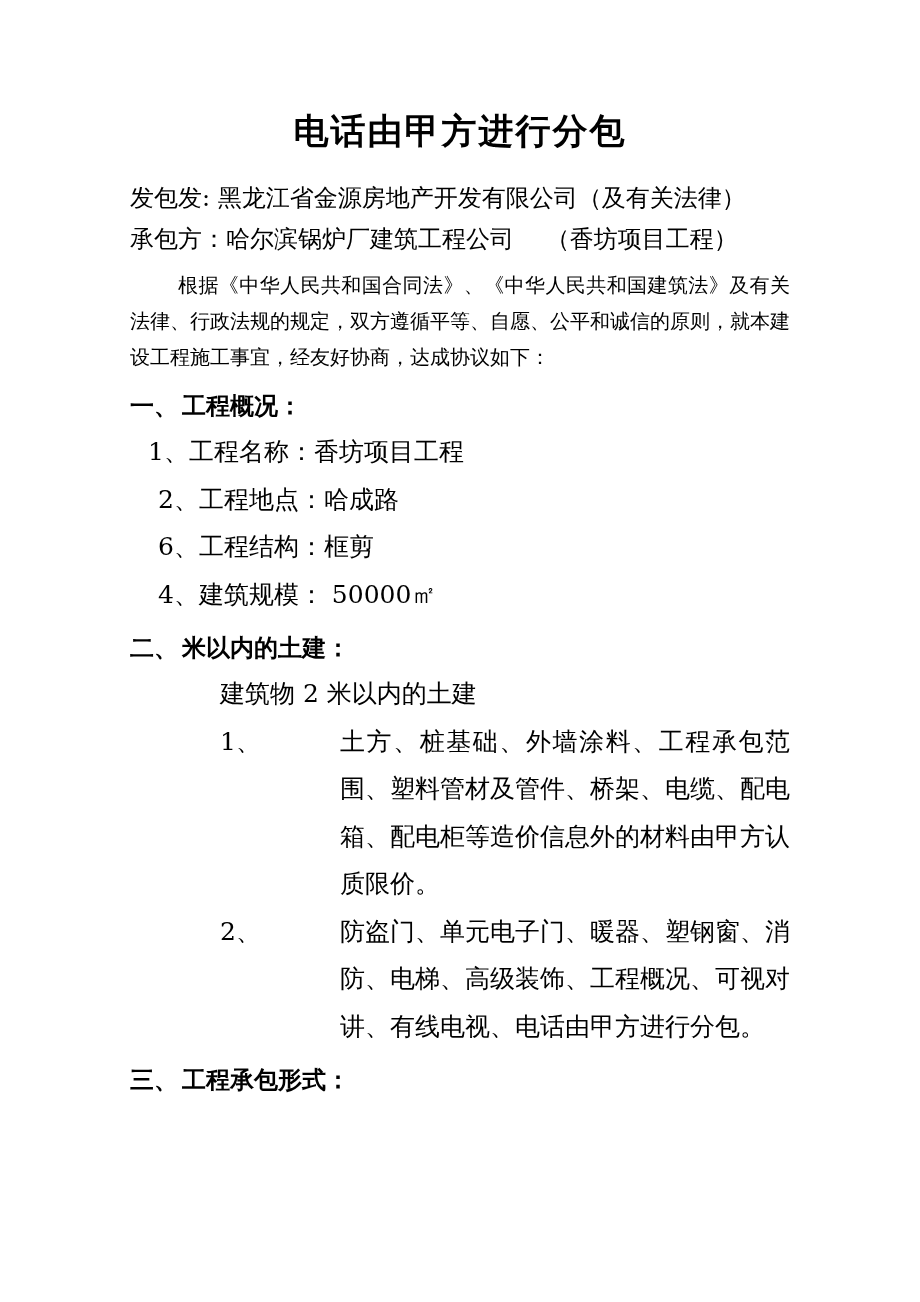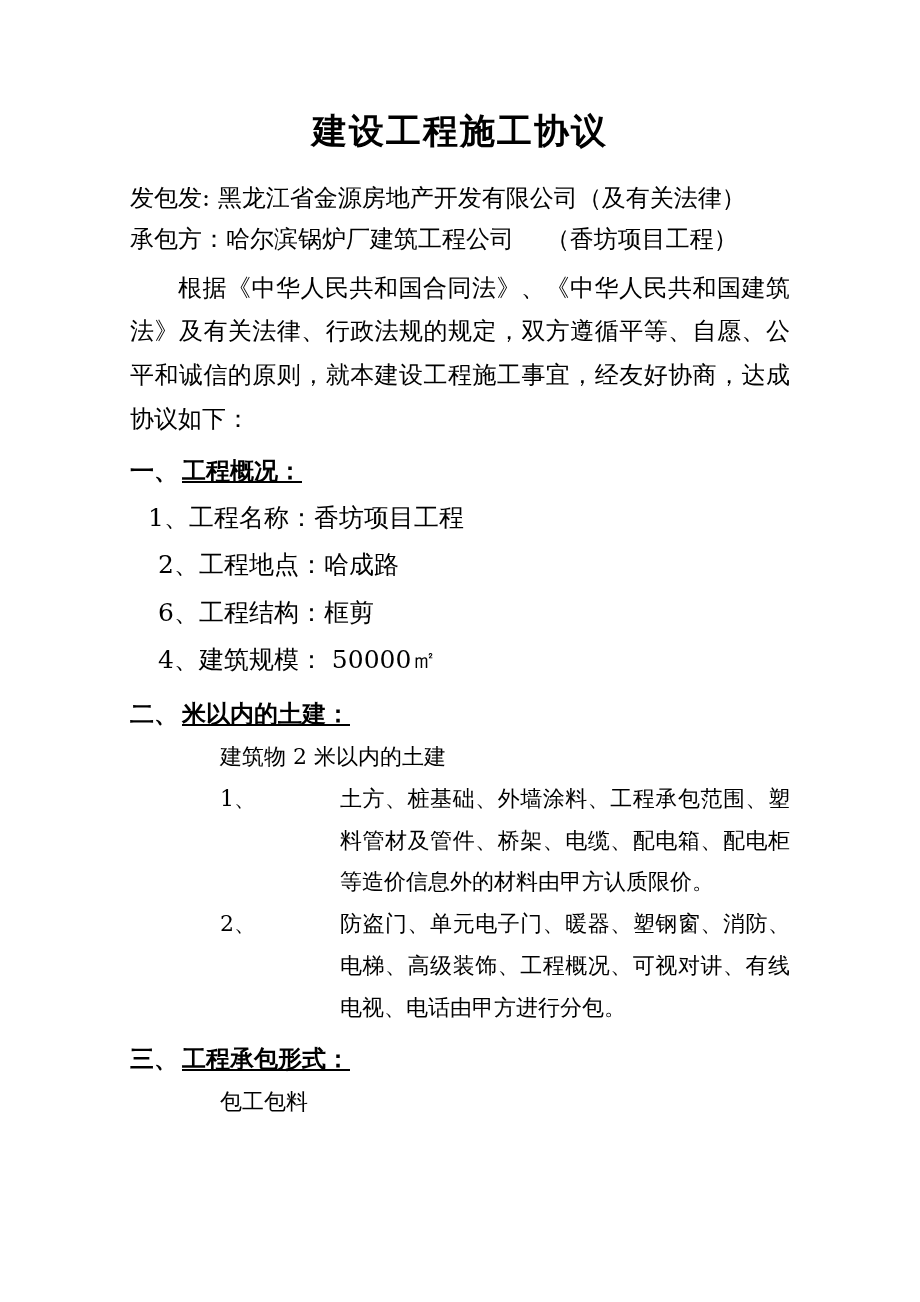--- a/index.html
+++ b/index.html
@@ -29,47 +29,46 @@
     line-height: 1.2;
     margin: 0 0 26px 0;
     font-family: "DejaVu Serif", "Liberation Serif", serif;
   }
   .party-line {
     font-size: 24px;
     line-height: 1.72;
     white-space: nowrap;
   }
   .body-para {
-    font-size: 24px;
+    font-size: 20px;
     line-height: 1.82;
     text-indent: 48px;
     margin-top: 6px;
     text-align: justify;
   }
   .section-head {
     font-size: 24px;
     font-weight: bold;
     line-height: 1.85;
     margin-top: 8px;
-    text-decoration: underline;
   }
   .section-head .num {
     display: inline-block;
     min-width: 52px;
   }
   .item-line {
     font-size: 25px;
     line-height: 1.9;
     padding-left: 18px;
   }
   .item-line.indent2 {
     padding-left: 28px;
   }
   .sub-block {
-    font-size: 22px;
+    font-size: 25px;
     line-height: 1.9;
   }
   .sub-plain {
     padding-left: 90px;
   }
   .numbered {
     display: flex;
     padding-left: 90px;
   }
   .numbered .n {
@@ -79,21 +78,21 @@
   .numbered .txt {
     flex: 1;
     text-align: justify;
   }
 </style>
 </head>
 <body>
 
 <div class="page">
 
-  <div class="doc-title">建设工程施工协议</div>
+  <div class="doc-title">电话由甲方进行分包</div>
 
   <div class="party-line">发包发: 黑龙江省金源房地产开发有限公司（及有关法律）</div>
   <div class="party-line">承包方：哈尔滨锅炉厂建筑工程公司　 （香坊项目工程）</div>
 
   <div class="body-para">根据《中华人民共和国合同法》、《中华人民共和国建筑法》及有关法律、行政法规的规定，双方遵循平等、自愿、公平和诚信的原则，就本建设工程施工事宜，经友好协商，达成协议如下：</div>
 
   <div class="section-head">
     <span class="num">一、</span><span>工程概况：</span>
   </div>
   <div class="item-line">1、工程名称：香坊项目工程</div>
@@ -110,15 +109,14 @@
     <span class="txt">土方、桩基础、外墙涂料、工程承包范围、塑料管材及管件、桥架、电缆、配电箱、配电柜等造价信息外的材料由甲方认质限价。</span>
   </div>
   <div class="sub-block numbered">
     <span class="n">2、</span>
     <span class="txt">防盗门、单元电子门、暖器、塑钢窗、消防、电梯、高级装饰、工程概况、可视对讲、有线电视、电话由甲方进行分包。</span>
   </div>
 
   <div class="section-head">
     <span class="num">三、</span><span>工程承包形式：</span>
   </div>
-  <div class="sub-block sub-plain">包工包料</div>
 
 </div>
 
 </body></html>

